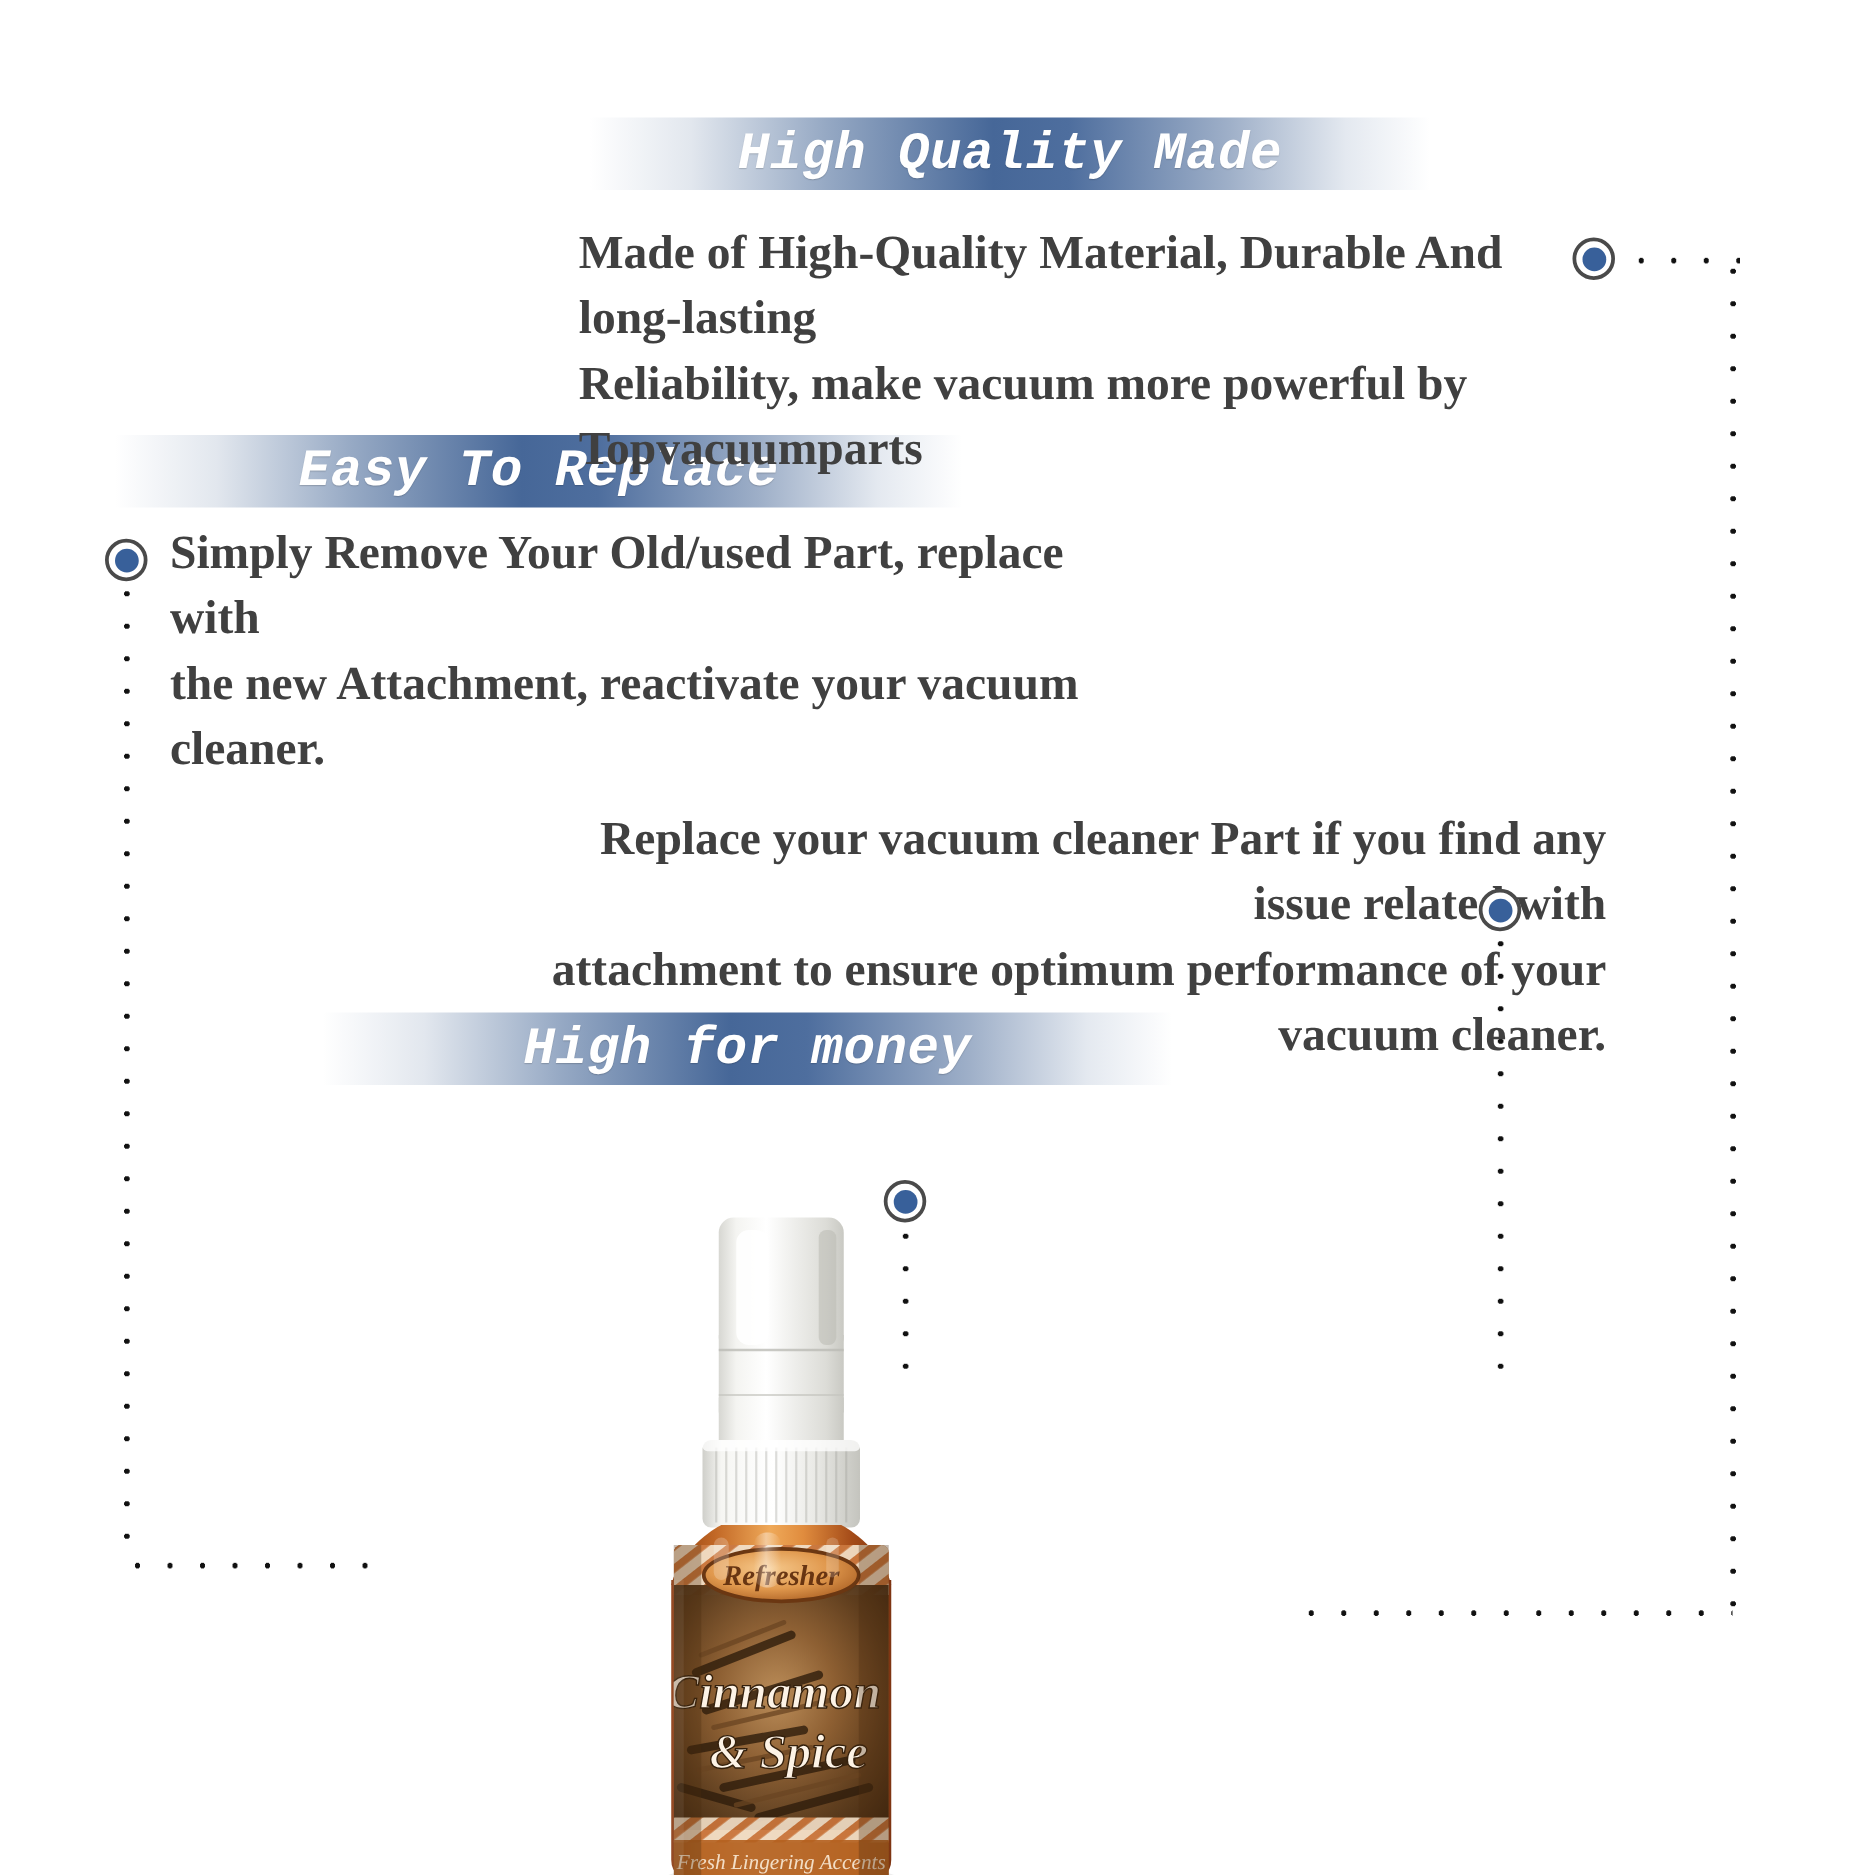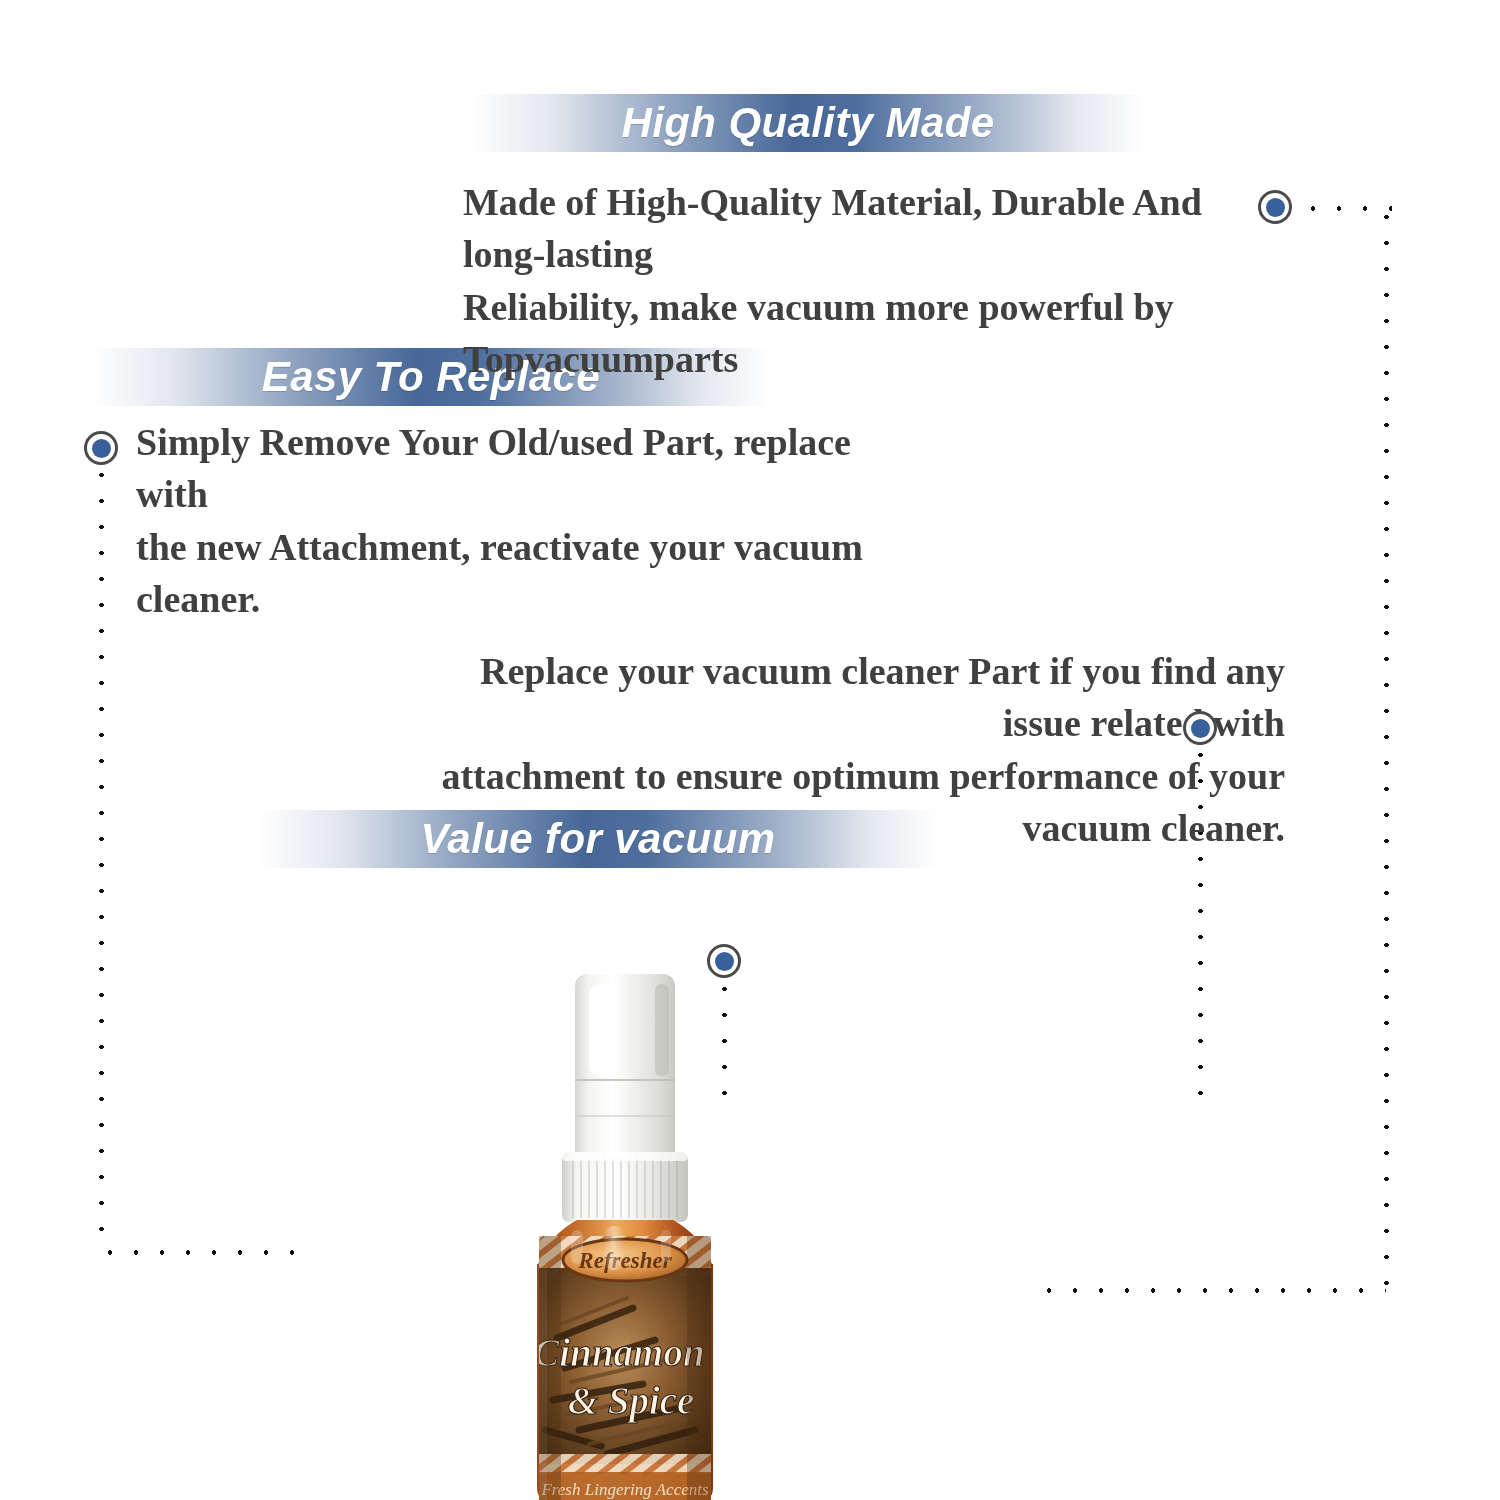--- a/index.html
+++ b/index.html
@@ -70,21 +70,21 @@
         rgba(226,231,238,1) 12%,
         rgba(150,169,196,1) 28%,
         rgba(70,103,152,1) 48%,
         rgba(78,110,158,1) 57%,
         rgba(158,175,200,1) 76%,
         rgba(228,233,240,1) 90%,
         rgba(255,255,255,1) 100%);
     z-index: 3;
   }
   .banner-title {
-    font-family: Liberation Sans, sans-serif;
+    font-family: Liberation Mono, monospace;
     font-style: italic;
     font-weight: bold;
     font-size: 42px;
     color: #ffffff;
     letter-spacing: 0.4px;
     white-space: nowrap;
     line-height: 1;
     text-shadow: 0 1px 1px rgba(0,0,0,0.18);
   }
 
@@ -153,21 +153,21 @@
   </div>
 
   <div class="body-text" style="left:440px; top:645px; width:845px; text-align:right;">Replace your vacuum cleaner Part if you find any issue related with
 attachment to ensure optimum performance of your vacuum cleaner.</div>
 
   <div class="marker" style="left:1183px; top:711px;">
     <span class="core"></span>
   </div>
 
   <div class="banner" style="left:258px; top:810px; width:680px;">
-    <span class="banner-title">Value for vacuum</span>
+    <span class="banner-title">High for money</span>
   </div>
 
   <div class="marker" style="left:707px; top:944px;">
     <span class="core"></span>
   </div>
 
   <div id="bottle">
     <svg width="220" height="540" viewBox="0 0 220 540" xmlns="http://www.w3.org/2000/svg">
       <defs>
 

